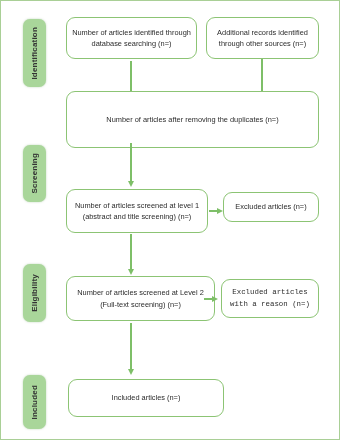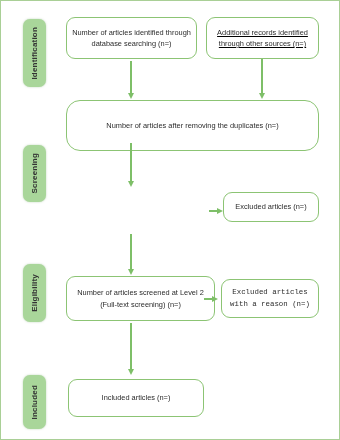--- a/index.html
+++ b/index.html
@@ -111,34 +111,37 @@
   </div>
 
   <div class="stage-tab" style="left:22px; top:374px; width:23px; height:54px;">
     <span>Included</span>
   </div>
 
   <div class="flow-box" style="left:65px; top:16px; width:131px; height:42px;">
     <span>Number of articles identified through database searching (n=)</span>
   </div>
 
-  <div class="flow-box" style="left:205px; top:16px; width:113px; height:42px;text-decoration:underline;">
+  <div class="flow-box" style="left:205px; top:16px; width:113px; height:42px;">
     <span>Additional records identified through other sources (n=)</span>
   </div>
 
   <div class="arrow-v" style="left:129px; top:60px; height:33px;"></div>
 
   <div class="arrow-v" style="left:260px; top:58px; height:35px;"></div>
 
-  <div class="flow-box" style="left:65px; top:99px; width:253px; height:51px;border-radius:14px;">
+  <div class="flow-box" style="left:65px; top:90px; width:253px; height:57px;">
     <span>Number of articles after removing the duplicates (n=)</span>
   </div>
 
   <div class="arrow-v" style="left:129px; top:142px; height:39px;"></div>
 
+  <div class="flow-box" style="left:65px; top:188px; width:142px; height:44px;">
+    <span>Number of articles screened at level 1 (abstract and title screening) (n=)</span>
+  </div>
 
   <div class="arrow-h" style="left:208px; top:209px; width:9px;"></div>
 
   <div class="flow-box" style="left:222px; top:191px; width:96px; height:23px;">
     <span>Excluded articles (n=)</span>
   </div>
 
   <div class="arrow-v" style="left:129px; top:233px; height:36px;"></div>
 
   <div class="flow-box" style="left:65px; top:275px; width:149px; height:45px;">
@@ -146,17 +149,17 @@
   </div>
 
   <div class="arrow-h" style="left:203px; top:297px; width:9px;"></div>
 
   <div class="flow-box" style="left:220px; top:278px; width:98px; height:39px;font-family:Liberation Mono, monospace;">
     <span>Excluded articles with a reason (n=)</span>
   </div>
 
   <div class="arrow-v" style="left:129px; top:322px; height:47px;"></div>
 
-  <div class="flow-box" style="left:67px; top:378px; width:136px; height:38px;">
+  <div class="flow-box" style="left:67px; top:378px; width:156px; height:38px;">
     <span>Included articles (n=)</span>
   </div>
 
 </div>
 
 </body></html>

